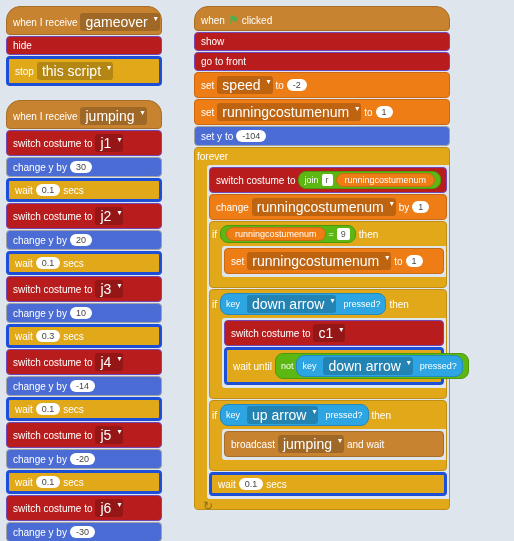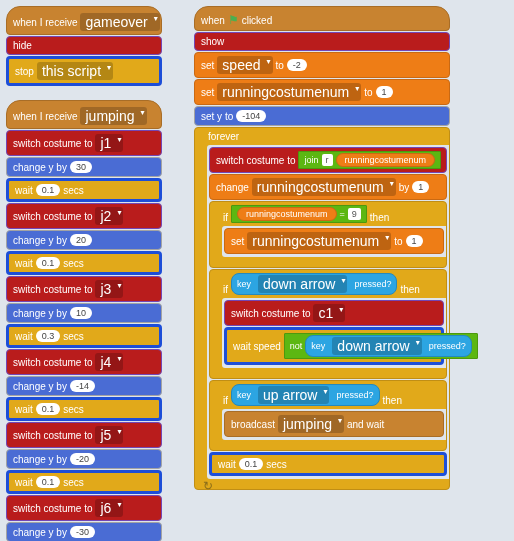--- a/index.html
+++ b/index.html
@@ -14,24 +14,24 @@
 .looks{background:#b91c1c;border:1px solid #7346b5}
 .motion{background:#4a6cd4;border:1px solid #a3a3a3}
 .control{background:#e1a91a;border:3px solid #1d4ed8}
 .data{background:#ee7d16;border:1px solid #c96913}
 .dd{background:rgba(0,0,0,0.2);padding:1px 12px 1px 5px;border-radius:3px;position:relative;display:inline-block;color:#fff;font-size:14px}
 .dd:after{content:"▾";position:absolute;right:2px;top:1px;font-size:8px}
 .num{background:#fff;color:#444;padding:1px 6px;border-radius:8px;font-size:9px;display:inline-block;min-width:16px;text-align:center}
 .varpill{background:#ee7d16;border:1px solid #c96913;padding:1px 8px;border-radius:8px;font-size:9px;display:inline-flex;align-items:center}
 .txtfield{background:#fff;color:#555;padding:1px 4px;border-radius:2px;font-size:9px;min-width:10px;display:inline-block;text-align:center}
 .cwrap{background:#e1a91a;border:1px solid #c08e15;border-radius:4px;padding:0;margin-bottom:1px;color:#fff}
-.chead{padding:3px 13px;display:flex;align-items:flex-end;gap:3px}
+.chead{padding:3px 2px;display:flex;align-items:center;gap:3px}
 .cbody{background:#dfe5ec;margin-left:12px;padding:2px 2px;border-radius:3px 0 0 3px;min-height:18px}
 .cfoot{height:10px}
-.oppill{background:#5cb712;border:1px solid #4c980f;padding:1px 5px;border-radius:1px;display:inline-flex;align-items:center;gap:3px;font-size:9px}
+.oppill{background:#5cb712;border:1px solid #4c980f;padding:1px 5px;border-radius:8px;display:inline-flex;align-items:center;gap:3px;font-size:9px}
 .sensepill{background:#2ca5e2;border:1px solid #2489bc;padding:1px 5px;border-radius:8px;display:inline-flex;align-items:center;gap:7px;font-size:9px}
 .flag{color:#4caf50;font-size:12px}
 .arrow{color:#8a6d1a;font-size:12px;padding-left:8px}
 </style>
 </head>
 <body>
 
 <div class="col col1">
 
 <div class="stack">
@@ -139,20 +139,23 @@
 
 <div class="col col2">
 <div class="stack">
  <div class="blk hat events">
   <span>when</span>
   <span class="flag">⚑</span>
   <span>clicked</span>
  </div>
  <div class="blk looks">
         <span>show</span>
+      </div>
+ <div class="blk looks">
+        <span>go to front</span>
       </div>
  <div class="blk data">
   <span>set</span>
   <span class="dd">speed</span>
   <span>to</span>
   <span class="num">-2</span>
  </div>
  <div class="blk data">
   <span>set</span>
   <span class="dd">runningcostumenum</span>
@@ -215,21 +218,21 @@
       <span>pressed?</span>
      </span>
      <span>then</span>
     </div>
     <div class="cbody">
      <div class="blk looks">
       <span>switch costume to</span>
       <span class="dd">c1</span>
      </div>
      <div class="blk control">
-      <span>wait speed</span>
+      <span>wait until</span>
       <span class="oppill">
        <span>not</span>
        <span class="sensepill">
         <span>key</span>
         <span class="dd">down arrow</span>
         <span>pressed?</span>
        </span>
       </span>
      </div>
     </div>

